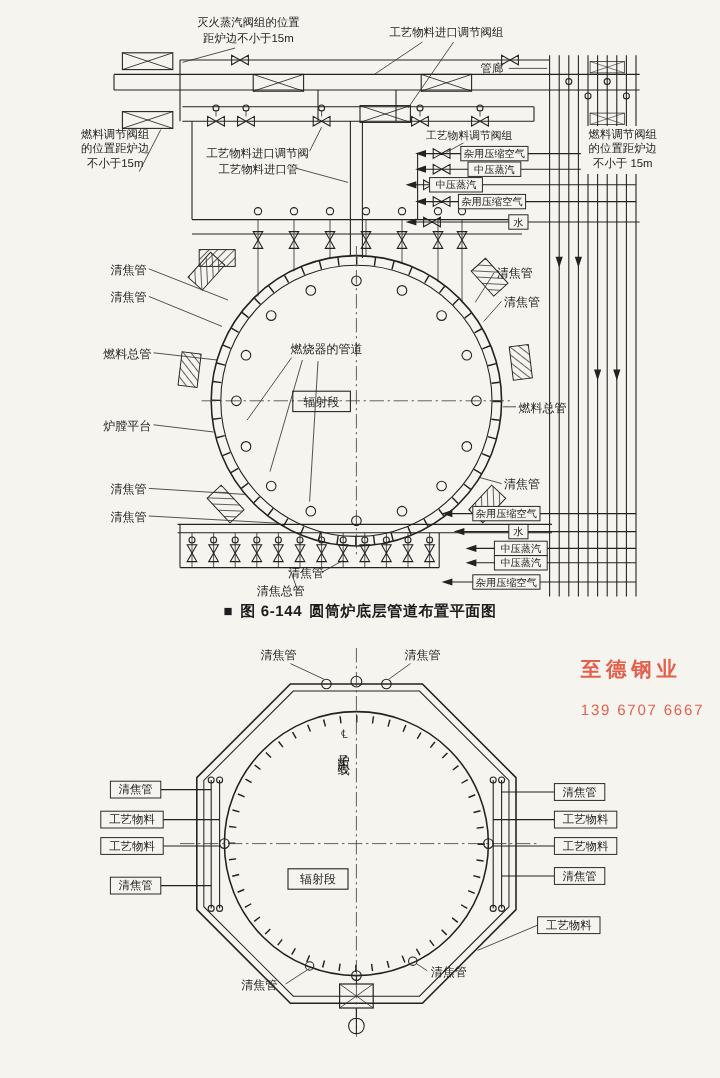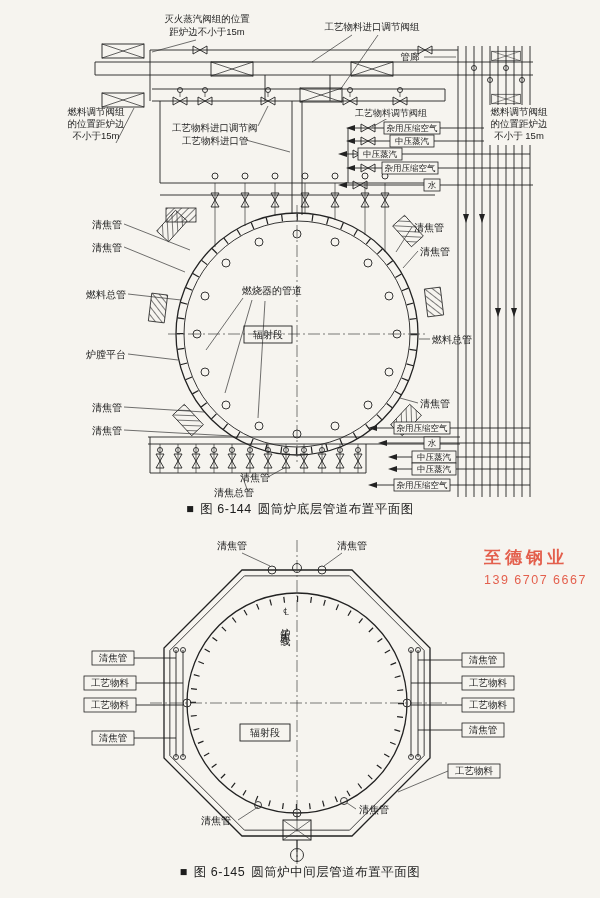--- a/index.html
+++ b/index.html
@@ -9,30 +9,30 @@
   svg{position:absolute;left:0}
   svg text{font-family:"Liberation Sans",sans-serif;fill:#1d1d1d}
   .t10{font-size:10px}.t95{font-size:9.5px}.t85{font-size:8.5px}.t9{font-size:9px}
   .ln{stroke:#222;stroke-width:0.9;fill:none}
   .ln2{stroke:#222;stroke-width:1.3;fill:none}
   .thin{stroke:#333;stroke-width:0.7;fill:none}
   .cl{stroke:#444;stroke-width:0.7;fill:none;stroke-dasharray:12 3 2 3}
   .box{fill:#f6f4ef;stroke:#222;stroke-width:0.8}
   .mask{fill:#f6f4ef;stroke:none}
   .tick{fill:none;stroke:#222}
-  .caption{position:absolute;left:0;width:600px;text-align:center;font-weight:normal;
+  .caption{position:absolute;left:0;width:600px;text-align:center;font-weight:bold;
            font-size:12.5px;letter-spacing:0.5px}
   .caption span{margin:0 3px}
   .cap144{top:501px}.cap145{top:864px}
   .vlabel{position:absolute;left:278px;top:604px;writing-mode:vertical-rl;
           text-orientation:upright;font-size:10px;letter-spacing:2px}
   .watermark{position:absolute;left:484px;top:546px;width:112px;
              color:#e2503c;opacity:.9}
   .wm-company{font-size:17px;font-weight:bold;letter-spacing:4px}
-  .wm-phone{font-size:12.5px;letter-spacing:1.5px;margin-top:4px}
+  .wm-phone{font-size:12.5px;letter-spacing:1.5px;margin-top:16px}
 </style>
 </head>
 <body>
 
 <div class="page">
 
   <svg width="600" height="500" viewBox="0 0 600 500">
     <defs>
       <pattern id="hatch" width="5" height="5" patternUnits="userSpaceOnUse" patternTransform="rotate(45)">
         <line x1="0" y1="0" x2="0" y2="5" stroke="#333" stroke-width="1.3"></line>
@@ -343,22 +343,19 @@
       <text class="t10" x="352" y="549" text-anchor="middle">清焦管</text>
       <rect x="240" y="724" width="50" height="17" fill="none" stroke="#222" stroke-width="0.9"></rect>
       <text class="t10" x="265" y="736" text-anchor="middle">辐射段</text>
       <text class="t10" x="216" y="824" text-anchor="middle">清焦管</text>
       <text class="t10" x="374" y="813" text-anchor="middle">清焦管</text>
     </g>
   </svg>
 
   <div class="vlabel">℄炉子中心线</div>
 
-  <div class="caption cap145">
-    <span>■</span><span>图 6-145</span><span>圆筒炉中间层管道布置平面图</span>
-  </div>
 
   <div class="watermark">
     <div class="wm-company">至德钢业</div>
     <div class="wm-phone">139 6707 6667</div>
   </div>
 
 </div>
 
 </body></html>

